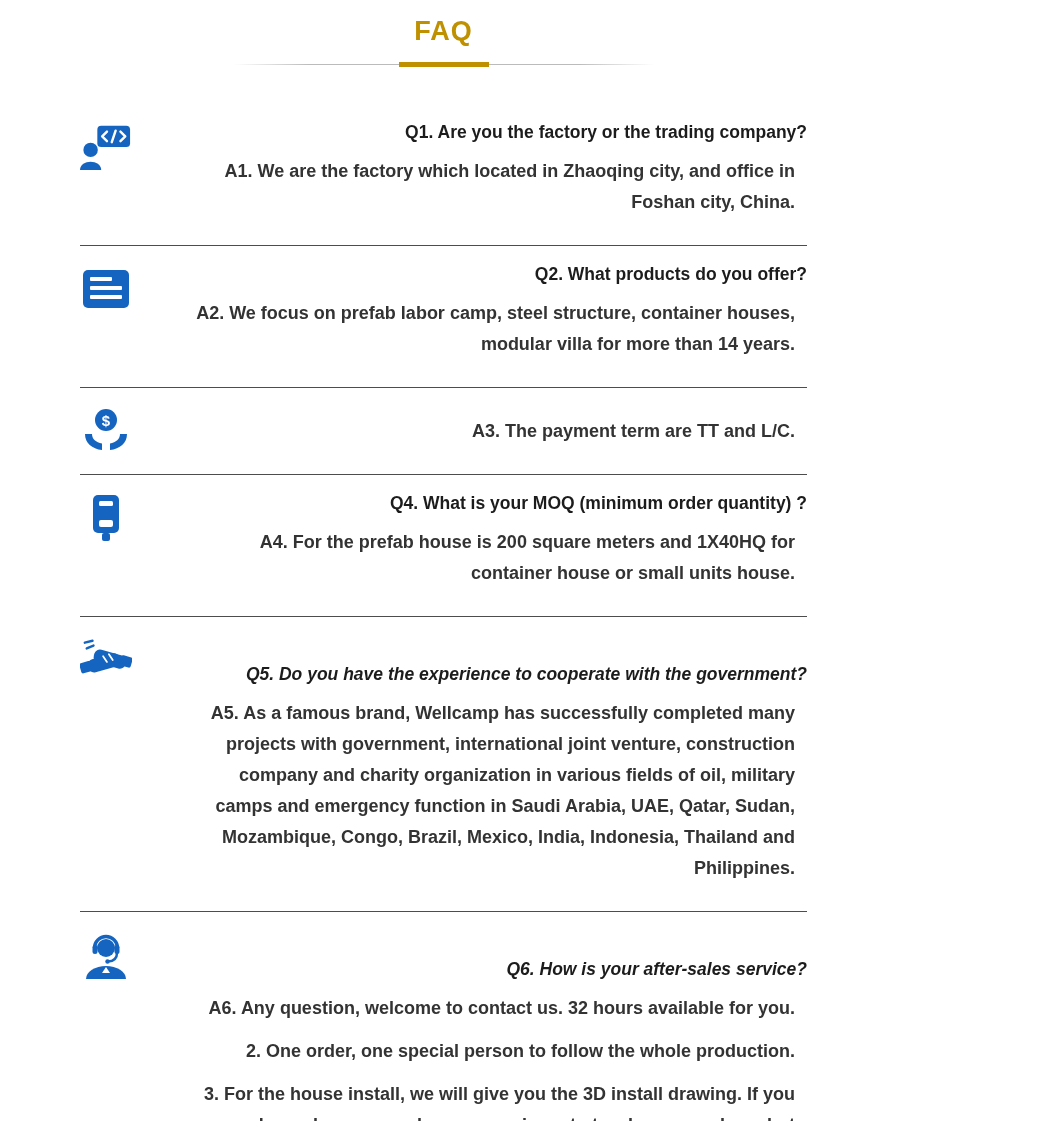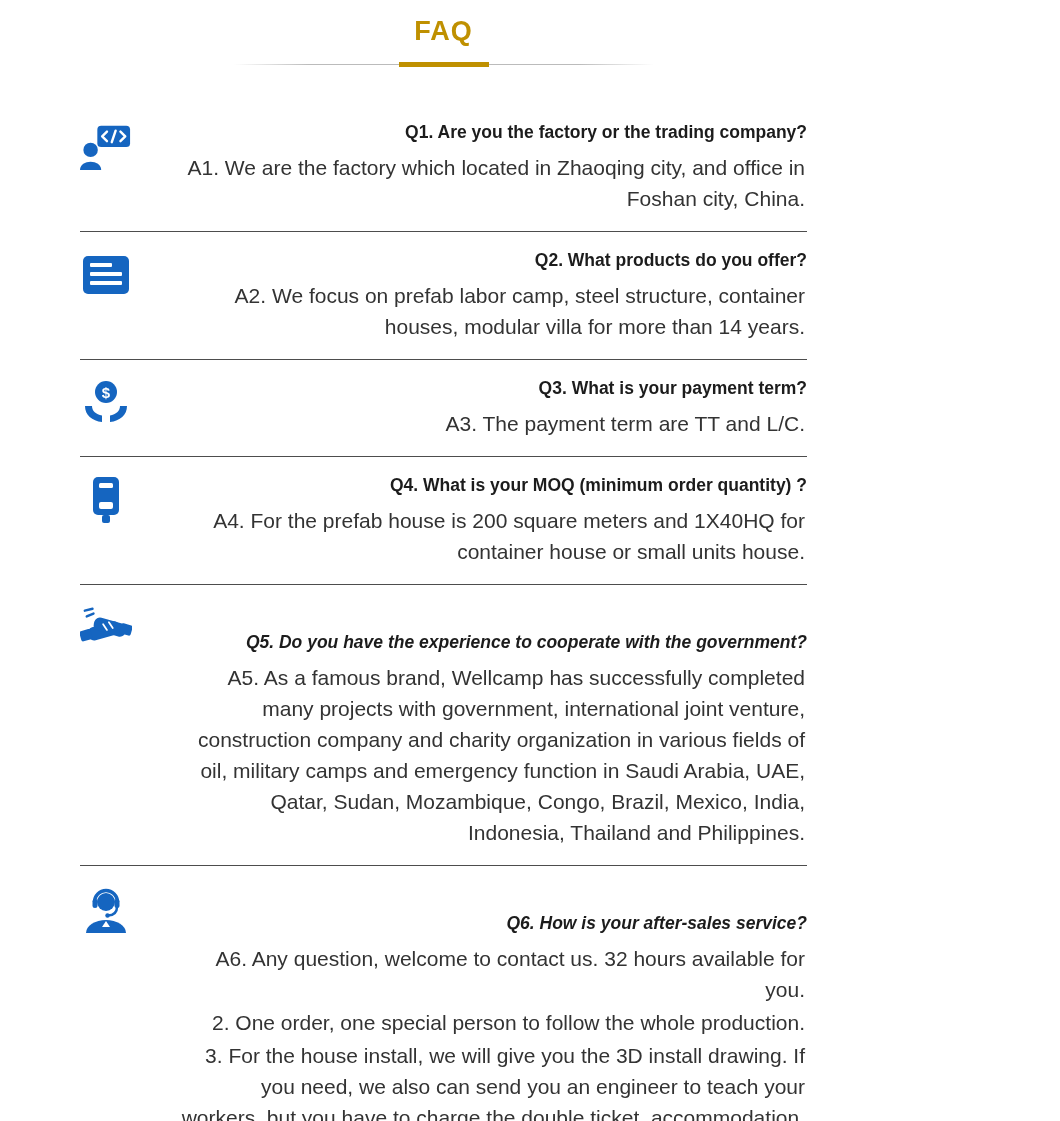--- a/index.html
+++ b/index.html
@@ -64,24 +64,25 @@
   .qa-cell{flex:1;min-width:0;}
   .question{
     margin:0 0 8px 0;
     font-size:17.5px;
     font-weight:700;
     color:var(--question);
     line-height:24px;
   }
   .question.italic{font-style:italic;margin-top:29px;}
   .answer p{
-    margin:2px;
-    font-size:21px;
+    margin:12px;
+    font-size:18px;
     line-height:31px;
     color:var(--text);
+    font-weight:bold;
   }
 </style>
 </head>
 <body>
 
 <div class="page">
 
   <div class="faq-header">
     <h2 class="faq-title">FAQ</h2>
     <div class="title-divider">
@@ -137,21 +138,20 @@
     <div class="faq-item">
       <div class="icon-cell">
         <svg class="icon" viewBox="0 0 52 48" aria-hidden="true">
           <circle cx="26" cy="13" r="11" fill="currentColor"></circle>
           <text x="26" y="18.5" text-anchor="middle" font-size="15" font-weight="bold" fill="#fff" font-family="Liberation Sans, sans-serif">$</text>
           <path d="M5 27 c0 9 7 15 17 16 l0 -6.5 c-6 -1 -10 -4.5 -10 -9.5 z" fill="currentColor"></path>
           <path d="M47 27 c0 9 -7 15 -17 16 l0 -6.5 c6 -1 10 -4.5 10 -9.5 z" fill="currentColor"></path>
         </svg>
       </div>
       <div class="qa-cell">
-        <p class="question">Q3. What is your payment term?</p>
         <div class="answer">
           <p>A3. The payment term are TT and L/C.</p>
         </div>
       </div>
     </div>
 
     <div class="faq-item">
       <div class="icon-cell">
         <svg class="icon" viewBox="0 0 52 48" aria-hidden="true">
           <rect x="13" y="1" width="26" height="38" rx="5" fill="currentColor"></rect>

